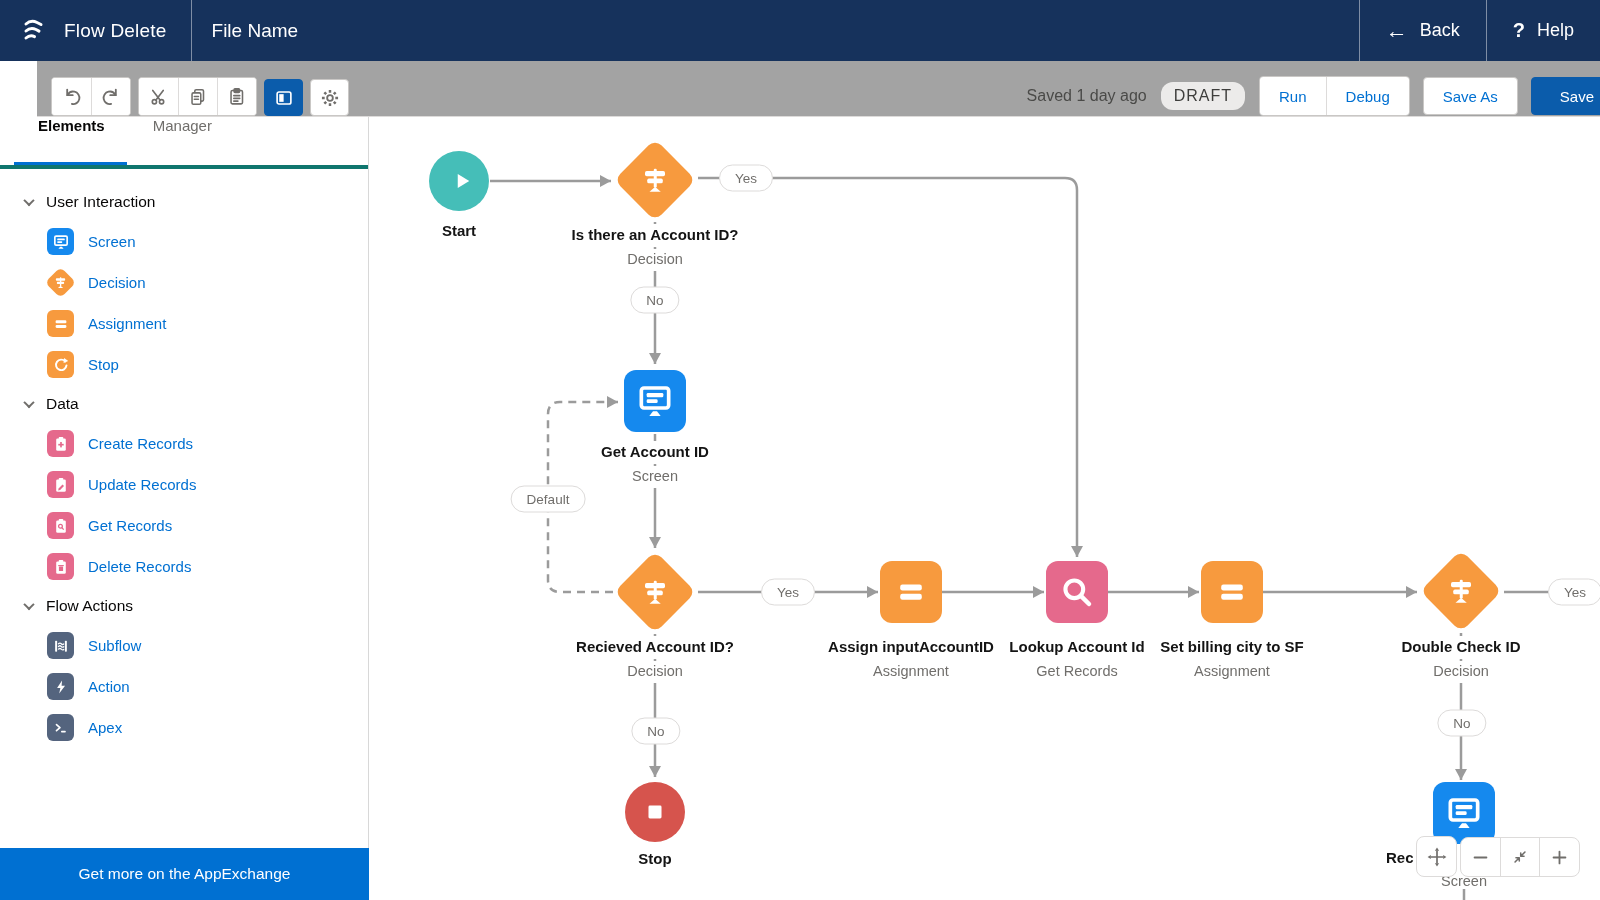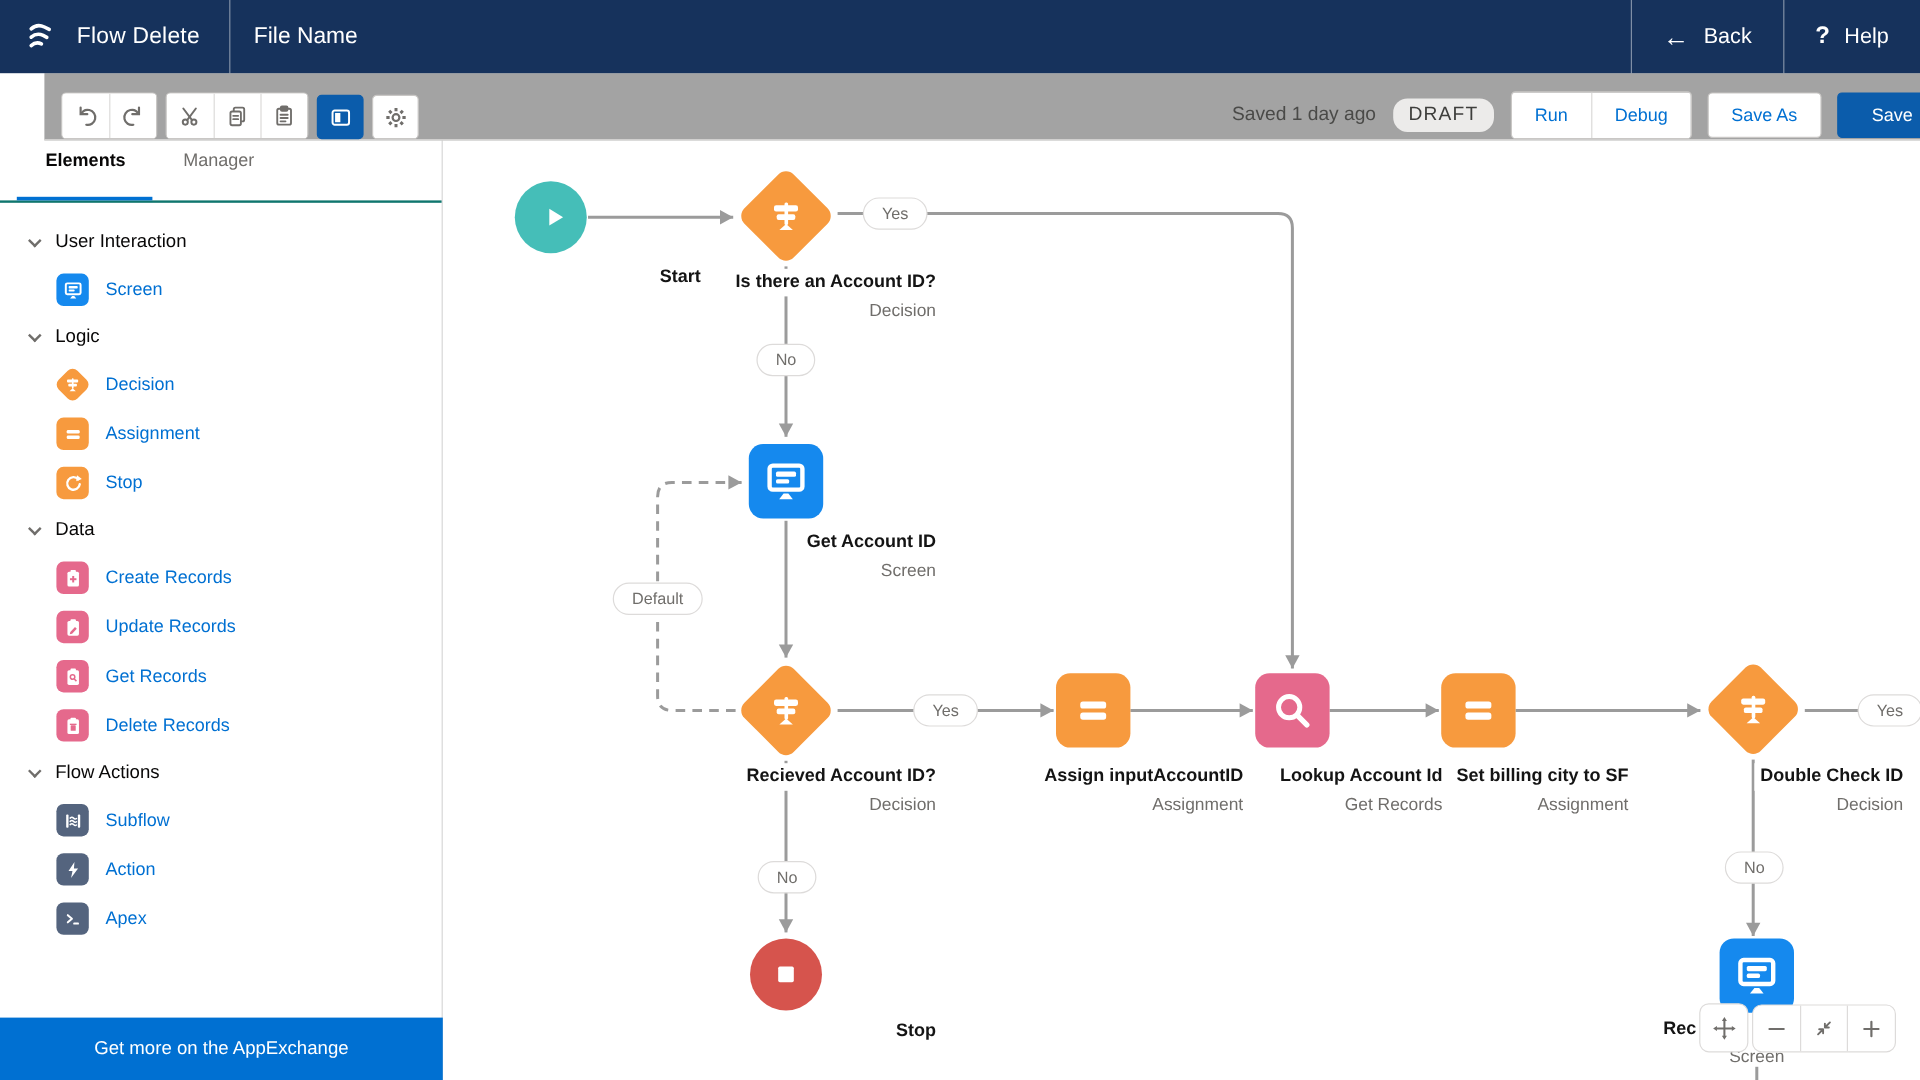--- a/index.html
+++ b/index.html
@@ -43,34 +43,34 @@
   .tgrp .tbtn:first-child { border-left:none; }
   .tbtn.saveas { margin-left:13px; }
   .tbtn.save { margin-left:13px; background:#0b5cab; border-color:#0b5cab; color:#fff; padding:0 28px; }
 
   
   .canvas { position:absolute; top:0; left:0; width:1600px; height:900px; z-index:1; background:#fff; }
   .canvas svg.edges { position:absolute; top:0; left:0; }
   .pill { position:absolute; transform:translate(-50%,-50%); background:#fff; border:1px solid #dddbda;
           border-radius:15px; padding:5px 15px; font-size:13.5px; color:#706e6b; z-index:3; white-space:nowrap; }
   .node { position:absolute; z-index:4; cursor:pointer; }
-  .nlabel { position:absolute; width:260px; text-align:right; z-index:4; line-height:1.5; }
+  .nlabel { position:absolute; width:260px; text-align:center; z-index:4; line-height:1.5; }
   .nlabel span { display:inline-block; background:#fff; padding:0 5px; }
   .nlabel .l1 { font-size:15px; font-weight:bold; color:#141414; }
   .nlabel .l2 { font-size:14.5px; color:#706e6b; }
   .flabel { position:absolute; z-index:4; font-size:15px; color:#141414; background:#fff; }
 
   
   .toolbox { position:absolute; top:117px; left:0; width:369px; height:783px; background:#fff;
              border-right:1px solid #d8d8d8; z-index:10; }
   .tbx-head { height:55px; border-bottom:1px solid #e5e5e4; display:flex; align-items:center; padding:0 20px; }
   .tbx-title { font-size:19px; color:#080707; }
   .tbx-close { margin-left:auto; background:none; border:none; font-size:30px; color:#706e6b;
                line-height:1; cursor:pointer; }
-  .tbx-tabs { height:52px; border-bottom:2px solid #0f766e; display:flex; align-items:center; position:relative; }
+  .tbx-tabs { height:52px; border-bottom:4px solid #0f766e; display:flex; align-items:flex-start; position:relative; }
   .tbx-tab { background:none; border:none; font-size:15px; padding:0 24px 18px 24px; cursor:pointer; color:#706e6b; }
   .tbx-tab.first { margin-left:14px; }
   .tbx-tab.active { color:#080707; font-weight:bold; }
   .tab-underline { position:absolute; left:14px; bottom:0; width:113px; height:3px; background:#0070d2; }
   .tbx-body { padding:14px 0 0 25px; }
   .sec-head { display:flex; align-items:center; gap:13px; height:38px; cursor:pointer; }
   .chev { width:8px; height:8px; border-left:2px solid #706e6b; border-bottom:2px solid #706e6b;
           transform:rotate(-45deg) translate(1px,-1px); }
   .sec-label { font-size:15.5px; color:#080707; }
   .tbx-item { display:flex; align-items:center; gap:14px; height:41px; padding-left:22px; cursor:pointer; }
@@ -348,24 +348,20 @@
           <span class="tbx-icon" style="background:#1589ee">
             <svg width="18" height="18" viewBox="0 0 24 24" fill="none">
       <rect x="3.8" y="4.2" width="16.4" height="12" rx="1.6" stroke="#fff" stroke-width="2.2"></rect>
       <rect x="7" y="7.2" width="10" height="2.6" rx="0.8" fill="#fff"></rect>
       <rect x="7" y="11" width="6.6" height="2.2" rx="0.8" fill="#fff"></rect>
       <path d="M8.6 21 h6.8 l-2.2 -2.8 h-2.4 Z" fill="#fff"></path>
             </svg>
           </span>
           <span class="tbx-item-label">Screen</span>
         </div>
-        <div class="sec-head">
-          <span class="chev"></span>
-          <span class="sec-label">Logic</span>
-        </div>
         <div class="tbx-item">
           <span class="tbx-icon" style="background:#f79a3e;border-radius:7px;transform:rotate(45deg) scale(.82)">
             <span style="transform:rotate(-45deg);display:flex">
               <svg width="17" height="17" viewBox="0 0 24 24" fill="#fff">
       <rect x="11" y="3" width="2.4" height="15" rx="1"></rect>
       <rect x="4" y="4.8" width="16" height="4.2" rx="1.4"></rect>
       <rect x="5.8" y="10.8" width="12.4" height="3.8" rx="1.3"></rect>
       <path d="M7.6 21.4 h9 l-4.5 -4 Z"></path>
               </svg>
             </span>

